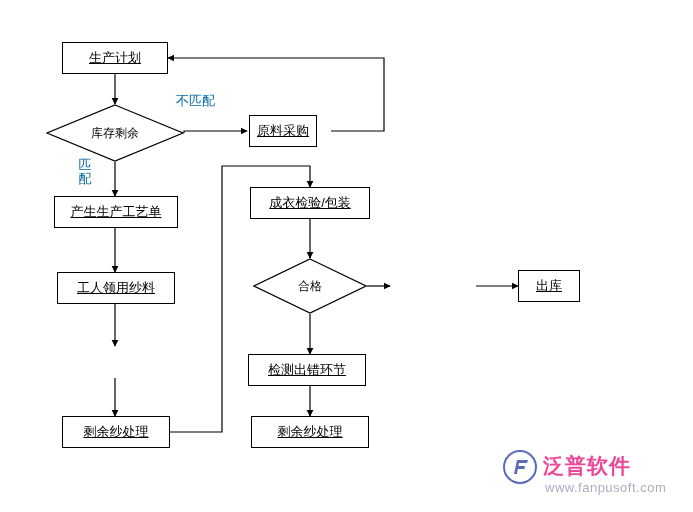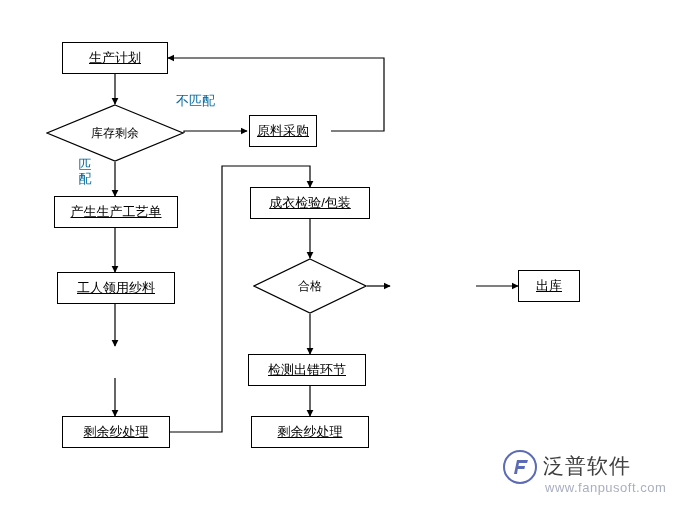--- a/index.html
+++ b/index.html
@@ -76,22 +76,22 @@
     right: 10px;
     bottom: 8px;
     width: 180px;
     height: 54px;
   }
   .wm-main {
     position: absolute;
     left: 40px;
     top: 2px;
     font-size: 21px;
-    font-weight: normal;
-    color: #404040;
+    font-weight: bold;
+    color: #ec4899;
     letter-spacing: 1px;
     white-space: nowrap;
   }
   .wm-sub {
     position: absolute;
     left: 42px;
     top: 30px;
     font-size: 13px;
     color: #a9afc0;
     letter-spacing: 0.5px;

